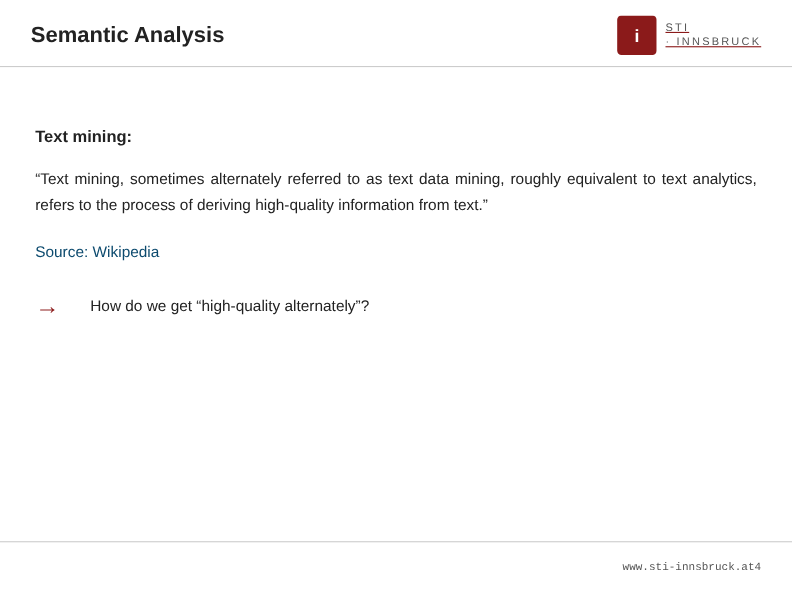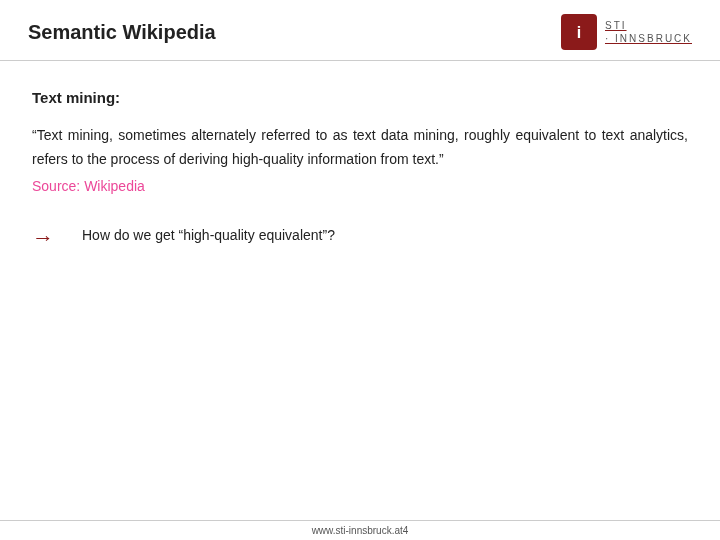--- a/index.html
+++ b/index.html
@@ -57,33 +57,34 @@
 
     .content {
       padding: 28px 32px 20px 32px;
     }
 
     .section-heading {
       font-size: 15px;
       font-weight: bold;
       color: #222222;
       margin-bottom: 18px;
+      margin-top: 27px;
     }
 
     .quote-block {
       font-size: 14px;
       color: #222222;
       line-height: 1.7;
       text-align: justify;
-      margin-bottom: 6px;
+      margin-bottom: 22px;
     }
 
     .source-line {
       font-size: 14px;
-      color: #ec4899;
+      color: #0c4a6e;
       margin-bottom: 28px;
     }
 
     .arrow-row {
       display: flex;
       align-items: center;
       gap: 28px;
       margin-top: 8px;
     }
 
@@ -99,41 +100,42 @@
       color: #222222;
     }
 
     .footer {
       position: absolute;
       bottom: 0;
       left: 0;
       right: 0;
       display: flex;
       align-items: center;
-      justify-content: center;
-      padding: 4px 28px;
+      justify-content: flex-end;
+      padding: 18px 28px;
       border-top: 1px solid #cccccc;
       background: #ffffff;
+      font-family: Liberation Mono, monospace;
     }
 
     .footer-url {
       font-size: 10px;
       color: #555555;
     }
 
     .footer-page {
       font-size: 10px;
       color: #555555;
     }
   </style>
 </head>
 <body>
 
 <div class="header">
-  <span class="header-title">Semantic Wikipedia</span>
+  <span class="header-title">Semantic Analysis</span>
 
   <div class="logo-area">
 
     <svg class="logo-icon" viewBox="0 0 36 36" xmlns="http://www.w3.org/2000/svg">
       <rect width="36" height="36" rx="4" fill="#8b1a1a"></rect>
       <text x="18" y="24" text-anchor="middle" fill="white" font-size="16" font-weight="bold" font-family="Arial">i</text>
     </svg>
     <div class="logo-text">
       <span>STI</span>
       <span>· INNSBRUCK</span>
@@ -143,20 +145,20 @@
 
 <div class="content">
   <div class="section-heading">Text mining:</div>
 
   <div class="quote-block">“Text mining, sometimes alternately referred to as text data mining, roughly equivalent to text analytics, refers to the process of deriving high-quality information from text.”</div>
 
   <div class="source-line">Source: Wikipedia</div>
 
   <div class="arrow-row">
     <span class="arrow-symbol">→</span>
-    <span class="arrow-question">How do we get “high-quality equivalent”?</span>
+    <span class="arrow-question">How do we get “high-quality alternately”?</span>
   </div>
 </div>
 
 <div class="footer">
   <span class="footer-url">www.sti-innsbruck.at</span>
   <span class="footer-page">4</span>
 </div>
 
 </body></html>

